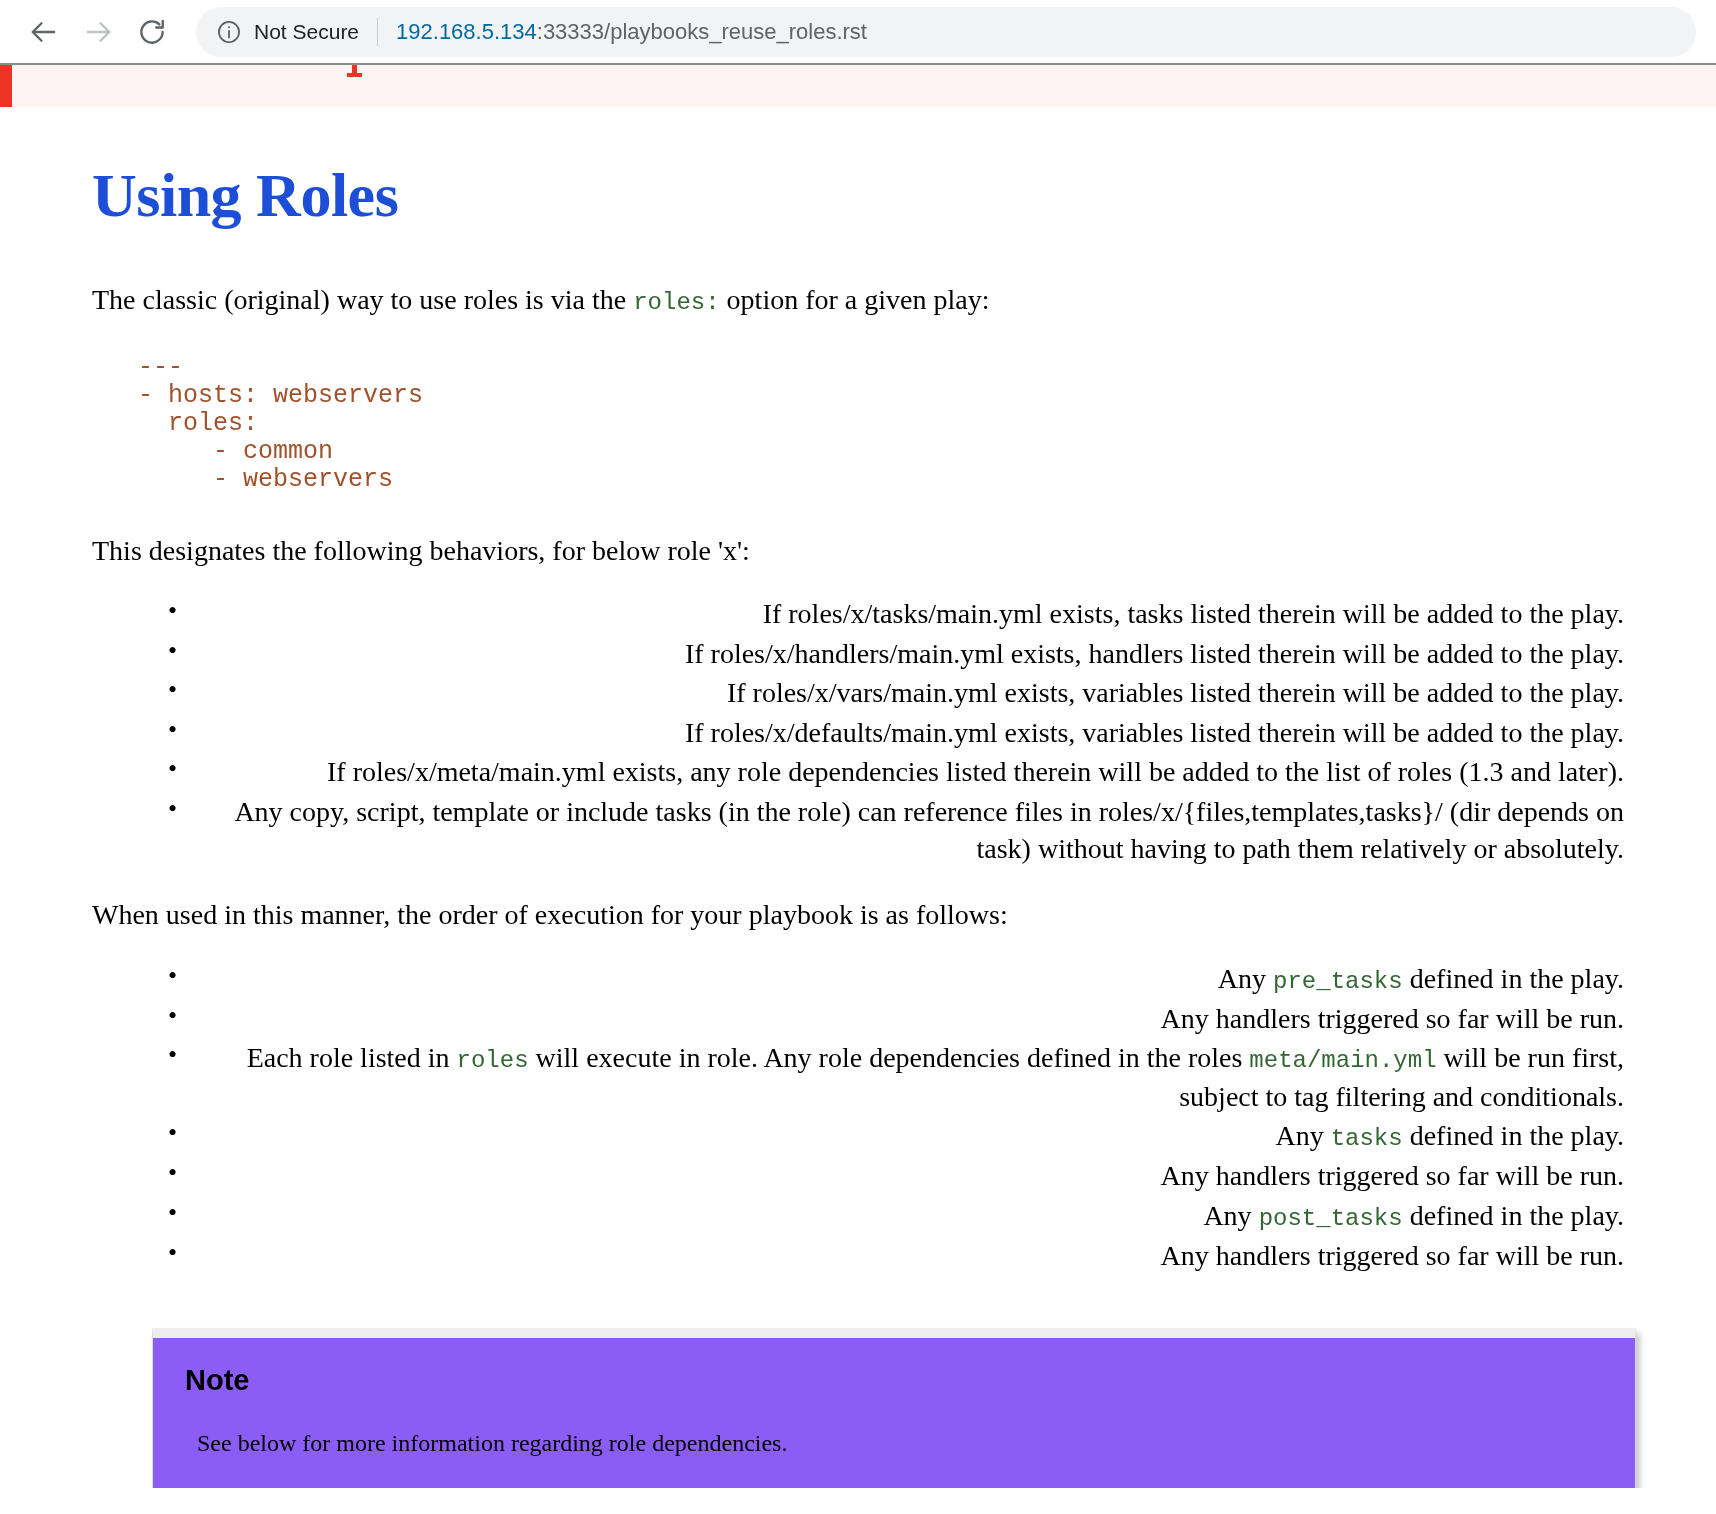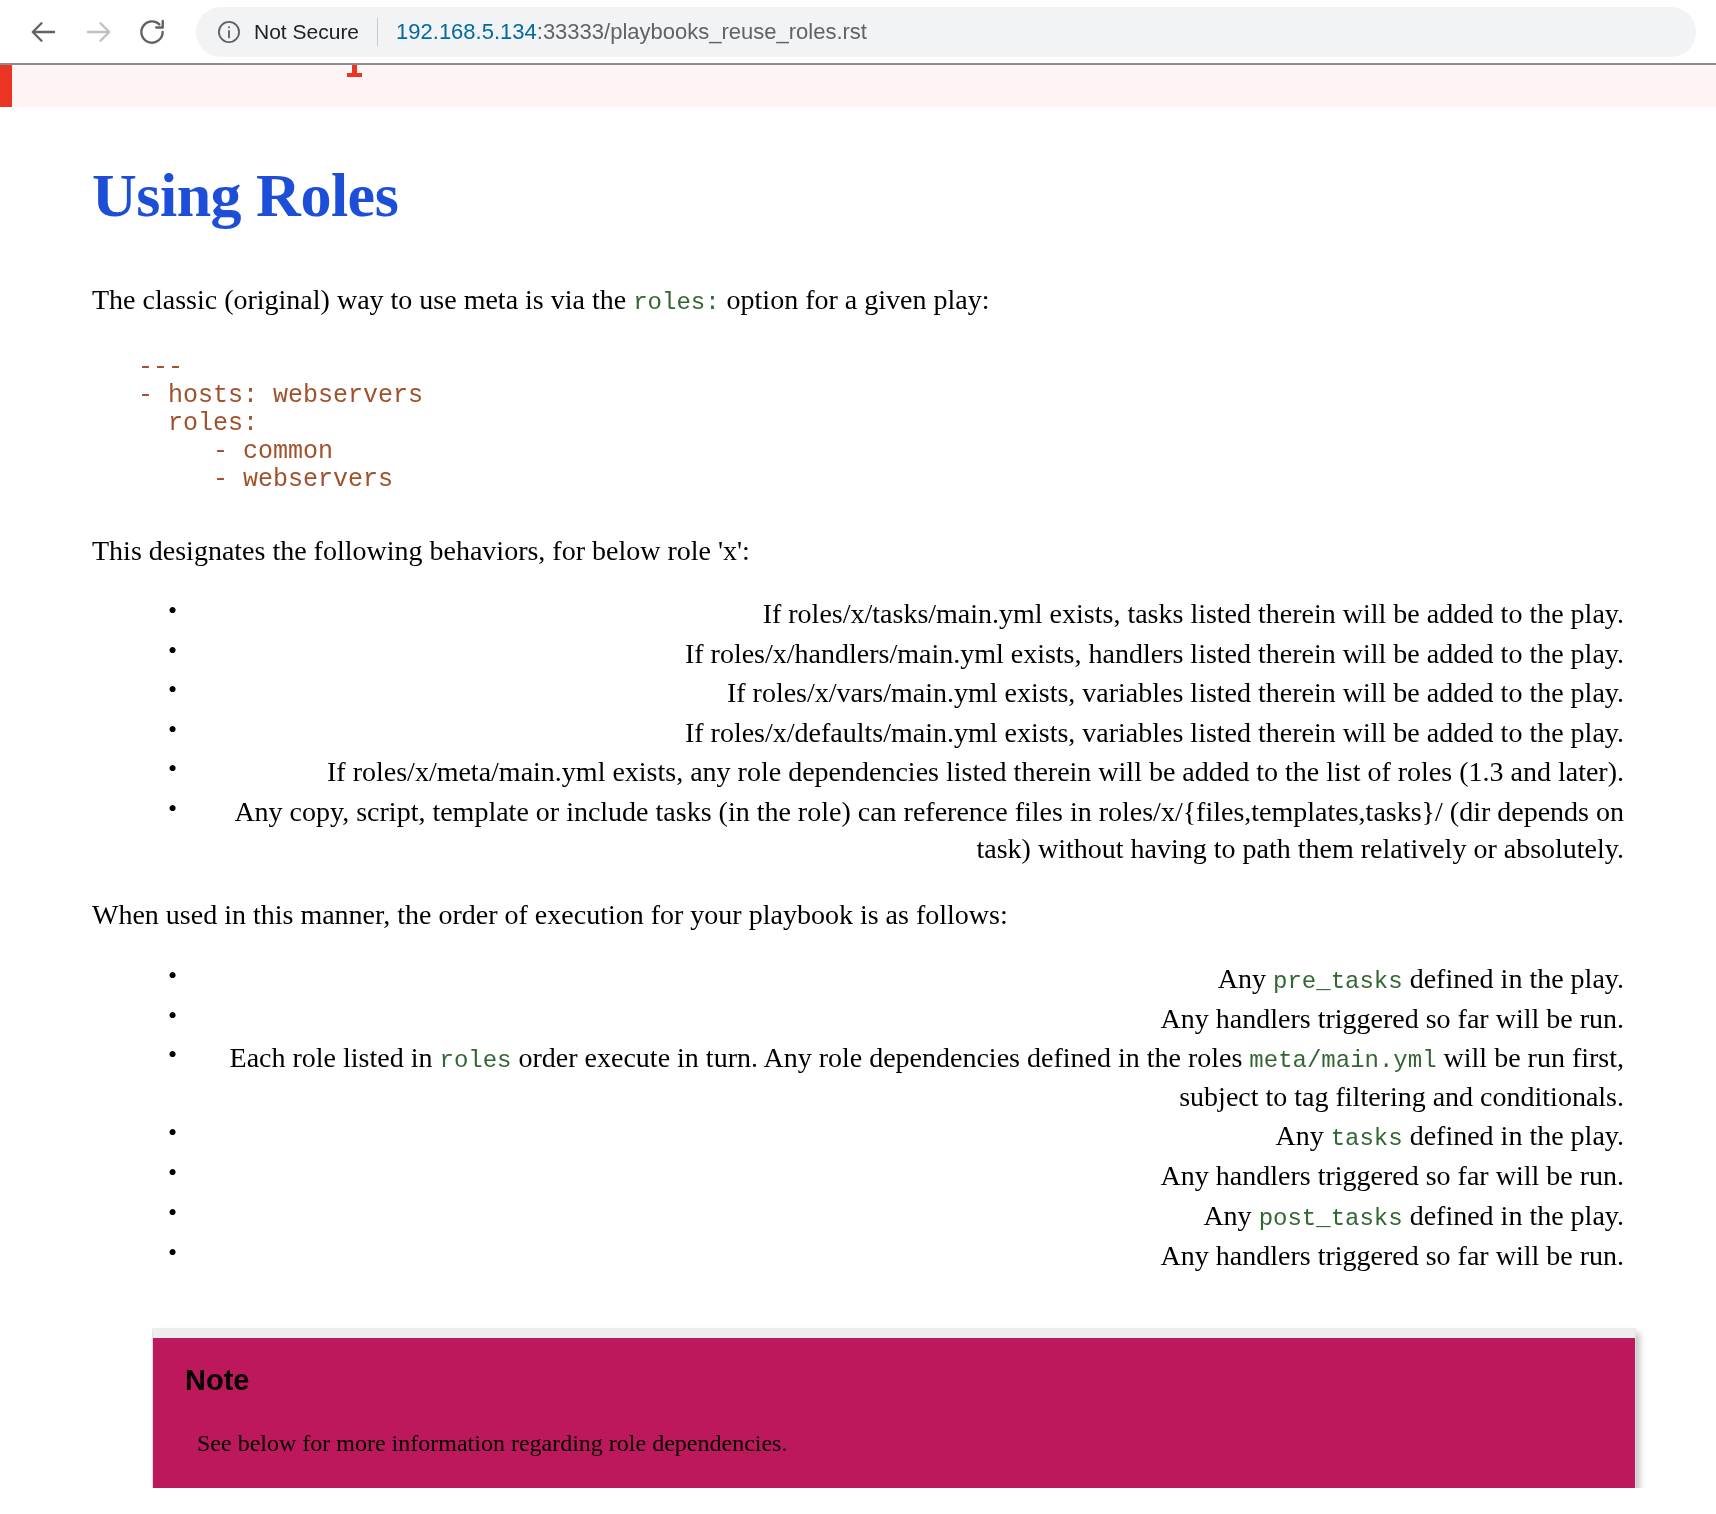--- a/index.html
+++ b/index.html
@@ -162,21 +162,21 @@
     position: absolute;
     left: 0; top: -1px;
     font-size: 26px;
     color: #000000;
   }
 
   
   .admonition {
     margin: 54px 0 0 60px;
     width: 1484px;
-    background: #be185d;
+    background: #8b5cf6;
     border: 1px solid #dcdcdc;
     border-top: 10px solid #ededed;
     box-shadow: 4px 5px 6px rgba(0,0,0,0.22);
     padding: 26px 32px 34px 32px;
   }
   .admonition-title {
     font-family: "Liberation Sans", "DejaVu Sans", sans-serif;
     font-weight: bold;
     font-size: 29px;
     color: #000000;
@@ -254,21 +254,21 @@
 
   <div class="clipped-banner">
     <div class="accent"></div>
     <div class="glyph-tail"></div>
   </div>
 
   <div class="doc">
 
     <h1 class="page-title">Using Roles</h1>
 
-    <p class="body-text"><span>The classic (original) way to use meta is via the </span><code class="inline">roles:</code><span> option for a given play:</span></p>
+    <p class="body-text"><span>The classic (original) way to use roles is via the </span><code class="inline">roles:</code><span> option for a given play:</span></p>
 
     <pre class="code-block">---
 - hosts: webservers
   roles:
      - common
      - webservers</pre>
 
     <p class="body-text">This designates the following behaviors, for below role 'x':</p>
 
     <ul class="doc-list">
@@ -280,21 +280,21 @@
       <li>Any copy, script, template or include tasks (in the role) can reference files in roles/x/{files,templates,tasks}/ (dir depends on task) without having to path them relatively or absolutely.</li>
     </ul>
 
     <p class="body-text">When used in this manner, the order of execution for your playbook is as follows:</p>
 
     <ul class="doc-list">
       <li><span>Any </span><code class="inline">pre_tasks</code><span> defined in the play.</span></li>
 
       <li><span>Any handlers triggered so far will be run.</span></li>
 
-      <li><span>Each role listed in </span><code class="inline">roles</code><span> order execute in turn. Any role dependencies defined in the roles </span><code class="inline">meta/main.yml</code><span> will be run first, subject to tag filtering and conditionals.</span></li>
+      <li><span>Each role listed in </span><code class="inline">roles</code><span> will execute in role. Any role dependencies defined in the roles </span><code class="inline">meta/main.yml</code><span> will be run first, subject to tag filtering and conditionals.</span></li>
 
       <li><span>Any </span><code class="inline">tasks</code><span> defined in the play.</span></li>
 
       <li><span>Any handlers triggered so far will be run.</span></li>
 
       <li><span>Any </span><code class="inline">post_tasks</code><span> defined in the play.</span></li>
 
       <li><span>Any handlers triggered so far will be run.</span></li>
     </ul>
 

